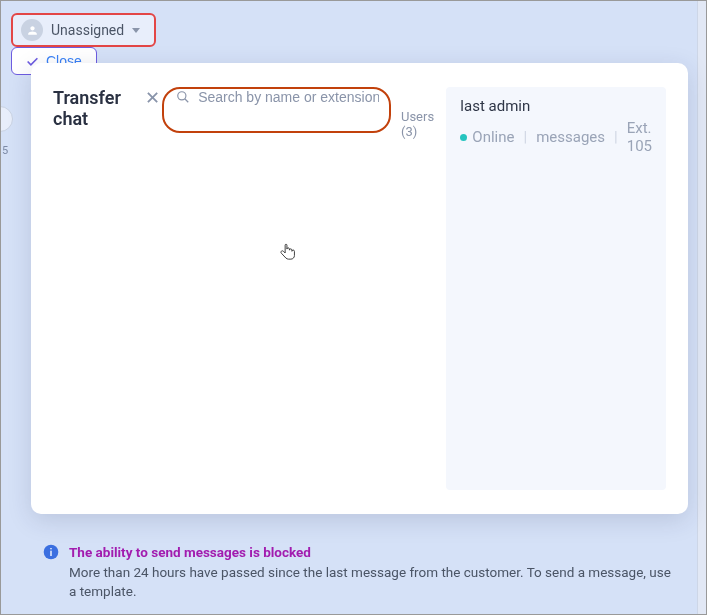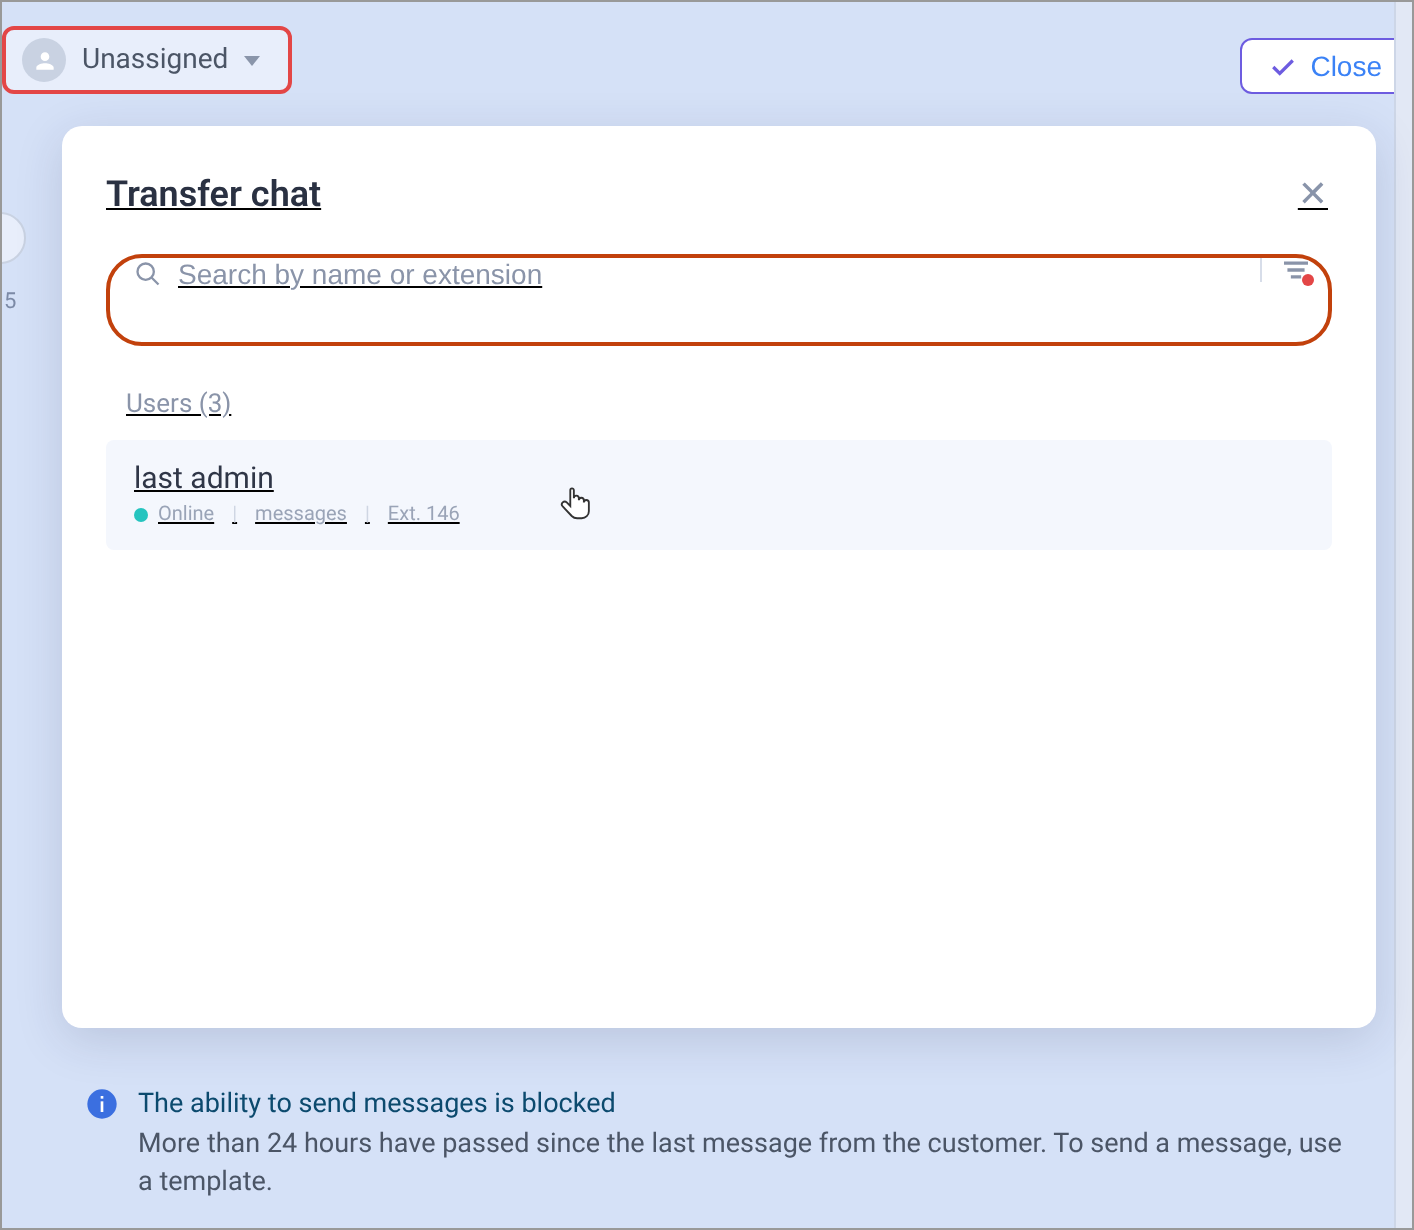--- a/index.html
+++ b/index.html
@@ -8,22 +8,23 @@
       background: #d5e1f7;
       width: 707px;
       height: 615px;
       position: relative;
       overflow: hidden;
       border: 1px solid #999;
     }
     .top-bar {
       display: flex;
       justify-content: space-between;
-      align-items: flex-end;
-      padding: 12px 0;
+      align-items: flex-start;
+      padding: 12px 10px;
+      flex-direction: column;
     }
     .assignee-btn {
       display: inline-flex;
       align-items: center;
       gap: 8px;
       background: #e8eefb;
       border: 2px solid #e34646;
       border-radius: 6px;
       padding: 4px 14px 4px 8px;
       cursor: pointer;
@@ -57,22 +58,20 @@
       position: absolute;
       left: 30px;
       right: 18px;
       top: 62px;
       bottom: 100px;
       background: #fff;
       border-radius: 10px;
       box-shadow: 0 6px 24px rgba(33,41,80,0.15);
       padding: 24px 22px;
       display: flex;
-      flex-direction: column;
-      text-decoration: underline;
     }
     .modal-header {
       display: flex;
       justify-content: space-between;
       align-items: flex-start;
       margin-bottom: 18px;
     }
     .modal-title { font-size: 18px; font-weight: 600; color: #2a3142; }
     .modal-x { font-size: 18px; color: #8994aa; cursor: pointer; line-height: 1; padding: 2px; }
     .search-row {
@@ -130,23 +129,22 @@
       background: #f4f7fd;
       border-radius: 4px;
       padding: 10px 14px 12px;
       cursor: pointer;
     }
     .user-name { font-size: 15px; color: #2f3647; margin-bottom: 4px; }
     .user-meta {
       display: flex;
       align-items: center;
       gap: 9px;
-      font-size: 10px;
+      font-size: 15px;
       color: #9aa4b7;
-      text-align: right;
     }
     .status-wrap { display: inline-flex; align-items: center; gap: 5px; }
     .status-dot { width: 7px; height: 7px; border-radius: 50%; background: #25c4bf; }
     .meta-sep { color: #cfd6e3; }
     .cursor-hand {
       position: absolute;
       left: 278px;
       top: 242px;
       width: 18px;
       height: 20px;
@@ -155,21 +153,21 @@
     .banner {
       position: absolute;
       left: 42px;
       right: 28px;
       bottom: 12px;
       display: flex;
       gap: 10px;
     }
     .banner svg { flex-shrink: 0; width: 16px; height: 16px; fill: #3b6fe0; margin-top: 1px; }
     .banner-text { font-size: 13.5px; color: #4b5566; line-height: 1.45; }
-    .banner-heading { font-weight: 400; color: #0c4a6e; }
+    .banner-heading { font-weight: 700; color: #a21caf; }
     .left-edge {
       position: absolute;
       top: 105px;
       left: 0;
       width: 18px;
       height: 70px;
     }
     .left-circle {
       position: absolute;
       left: -14px;
@@ -254,21 +252,21 @@
   <div class="user-row">
     <div class="user-name">last admin</div>
     <div class="user-meta">
       <span class="status-wrap">
         <span class="status-dot"></span>
         <span>Online</span>
       </span>
       <span class="meta-sep">|</span>
       <span>messages</span>
       <span class="meta-sep">|</span>
-      <span>Ext. 146</span>
+      <span>Ext. 105</span>
     </div>
   </div>
 </div>
 
 <svg class="cursor-hand" viewBox="0 0 24 28">
   <path d="M8 3v11l-2.5-2.5c-.8-.8-2-.8-2.8 0-.8.8-.8 2 0 2.8L9 21c1 1 2.4 1.6 3.8 1.6H16c2.8 0 5-2.2 5-5v-6c0-1-.8-1.8-1.8-1.8S17.5 10.6 17.5 11.6V10c0-1-.8-1.8-1.8-1.8S14 9 14 10V8.5c0-1-.8-1.8-1.8-1.8S10.5 7.5 10.5 8.5V3c0-.7-.6-1.3-1.3-1.3S8 2.3 8 3z" fill="#fff" stroke="#333" stroke-width="1.3"></path>
 </svg>
 
 <div class="banner">
   <svg viewBox="0 0 24 24">

